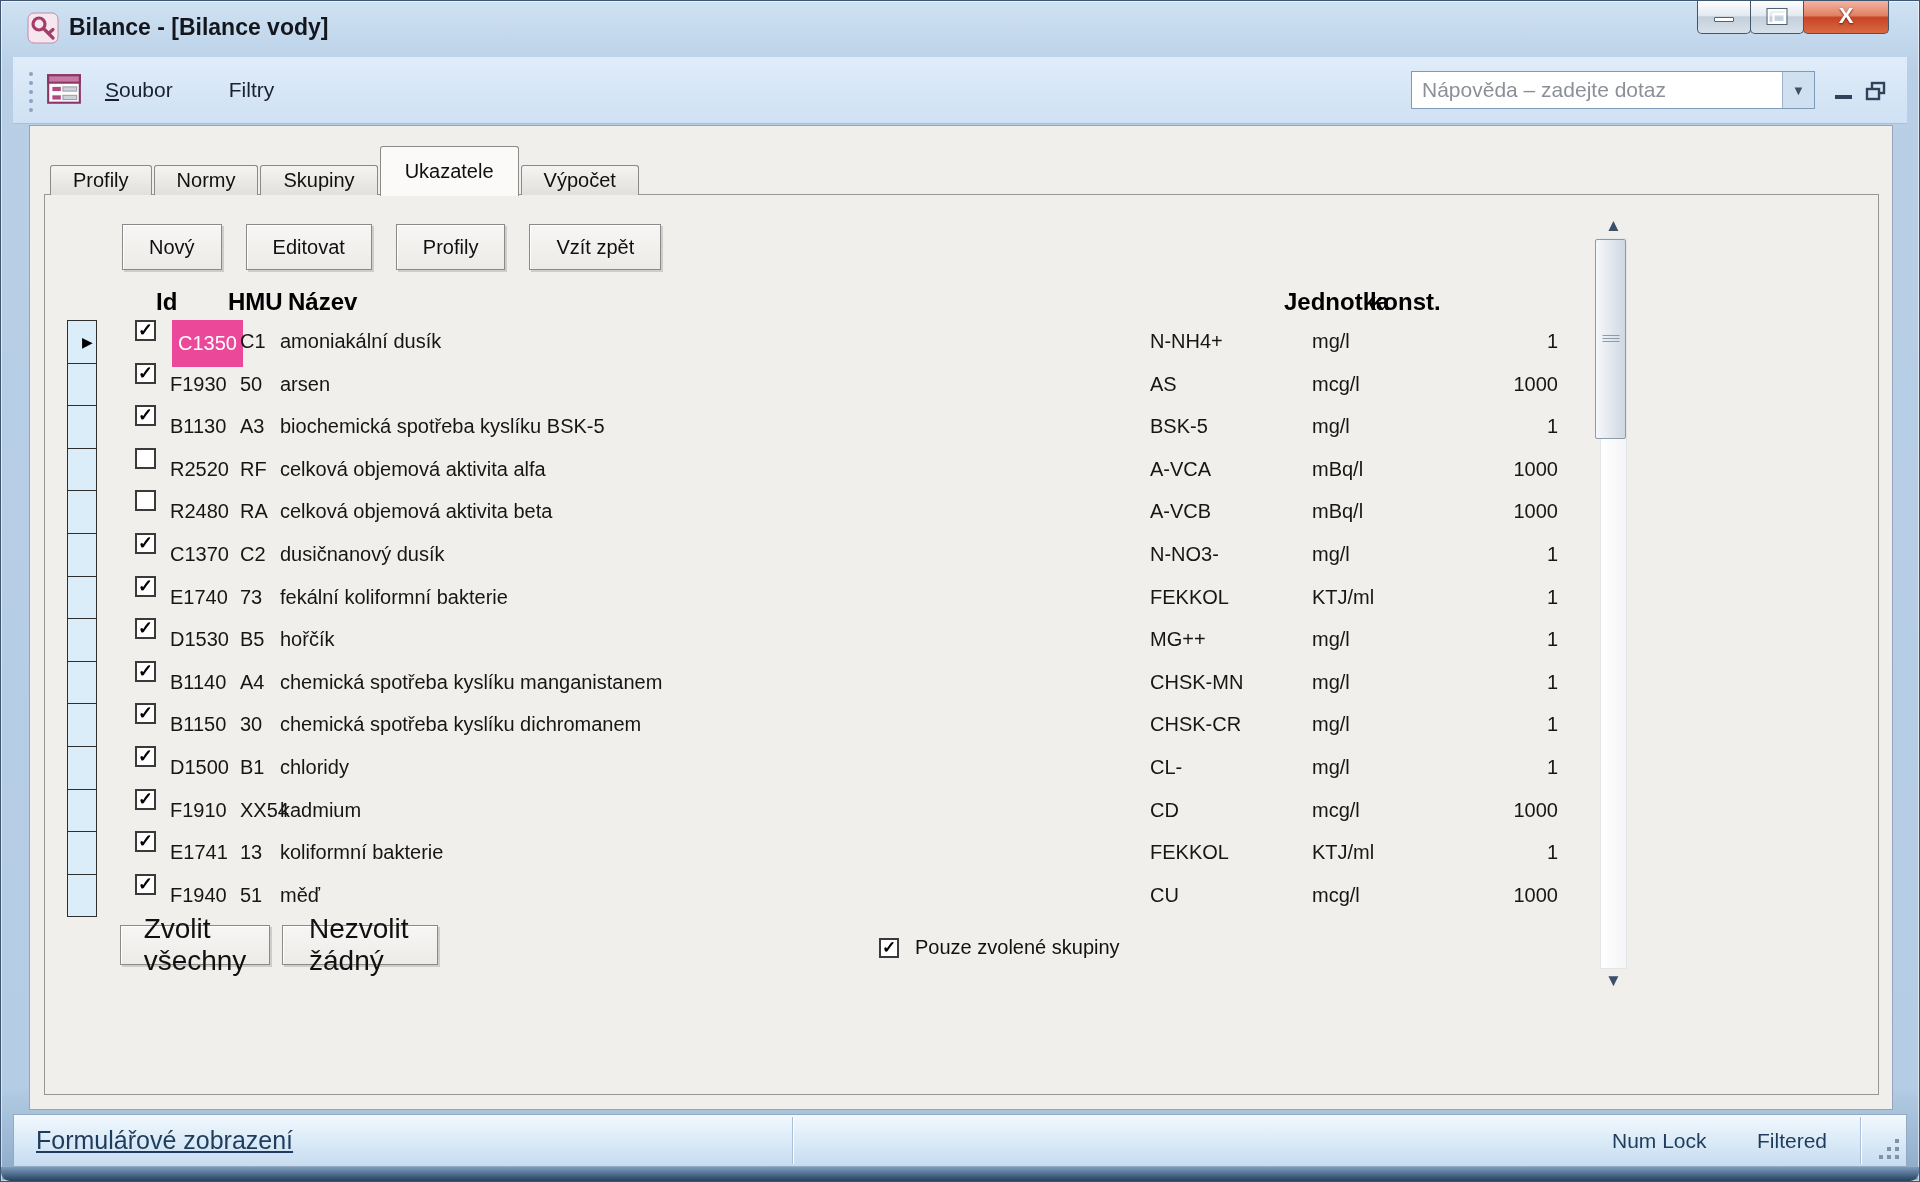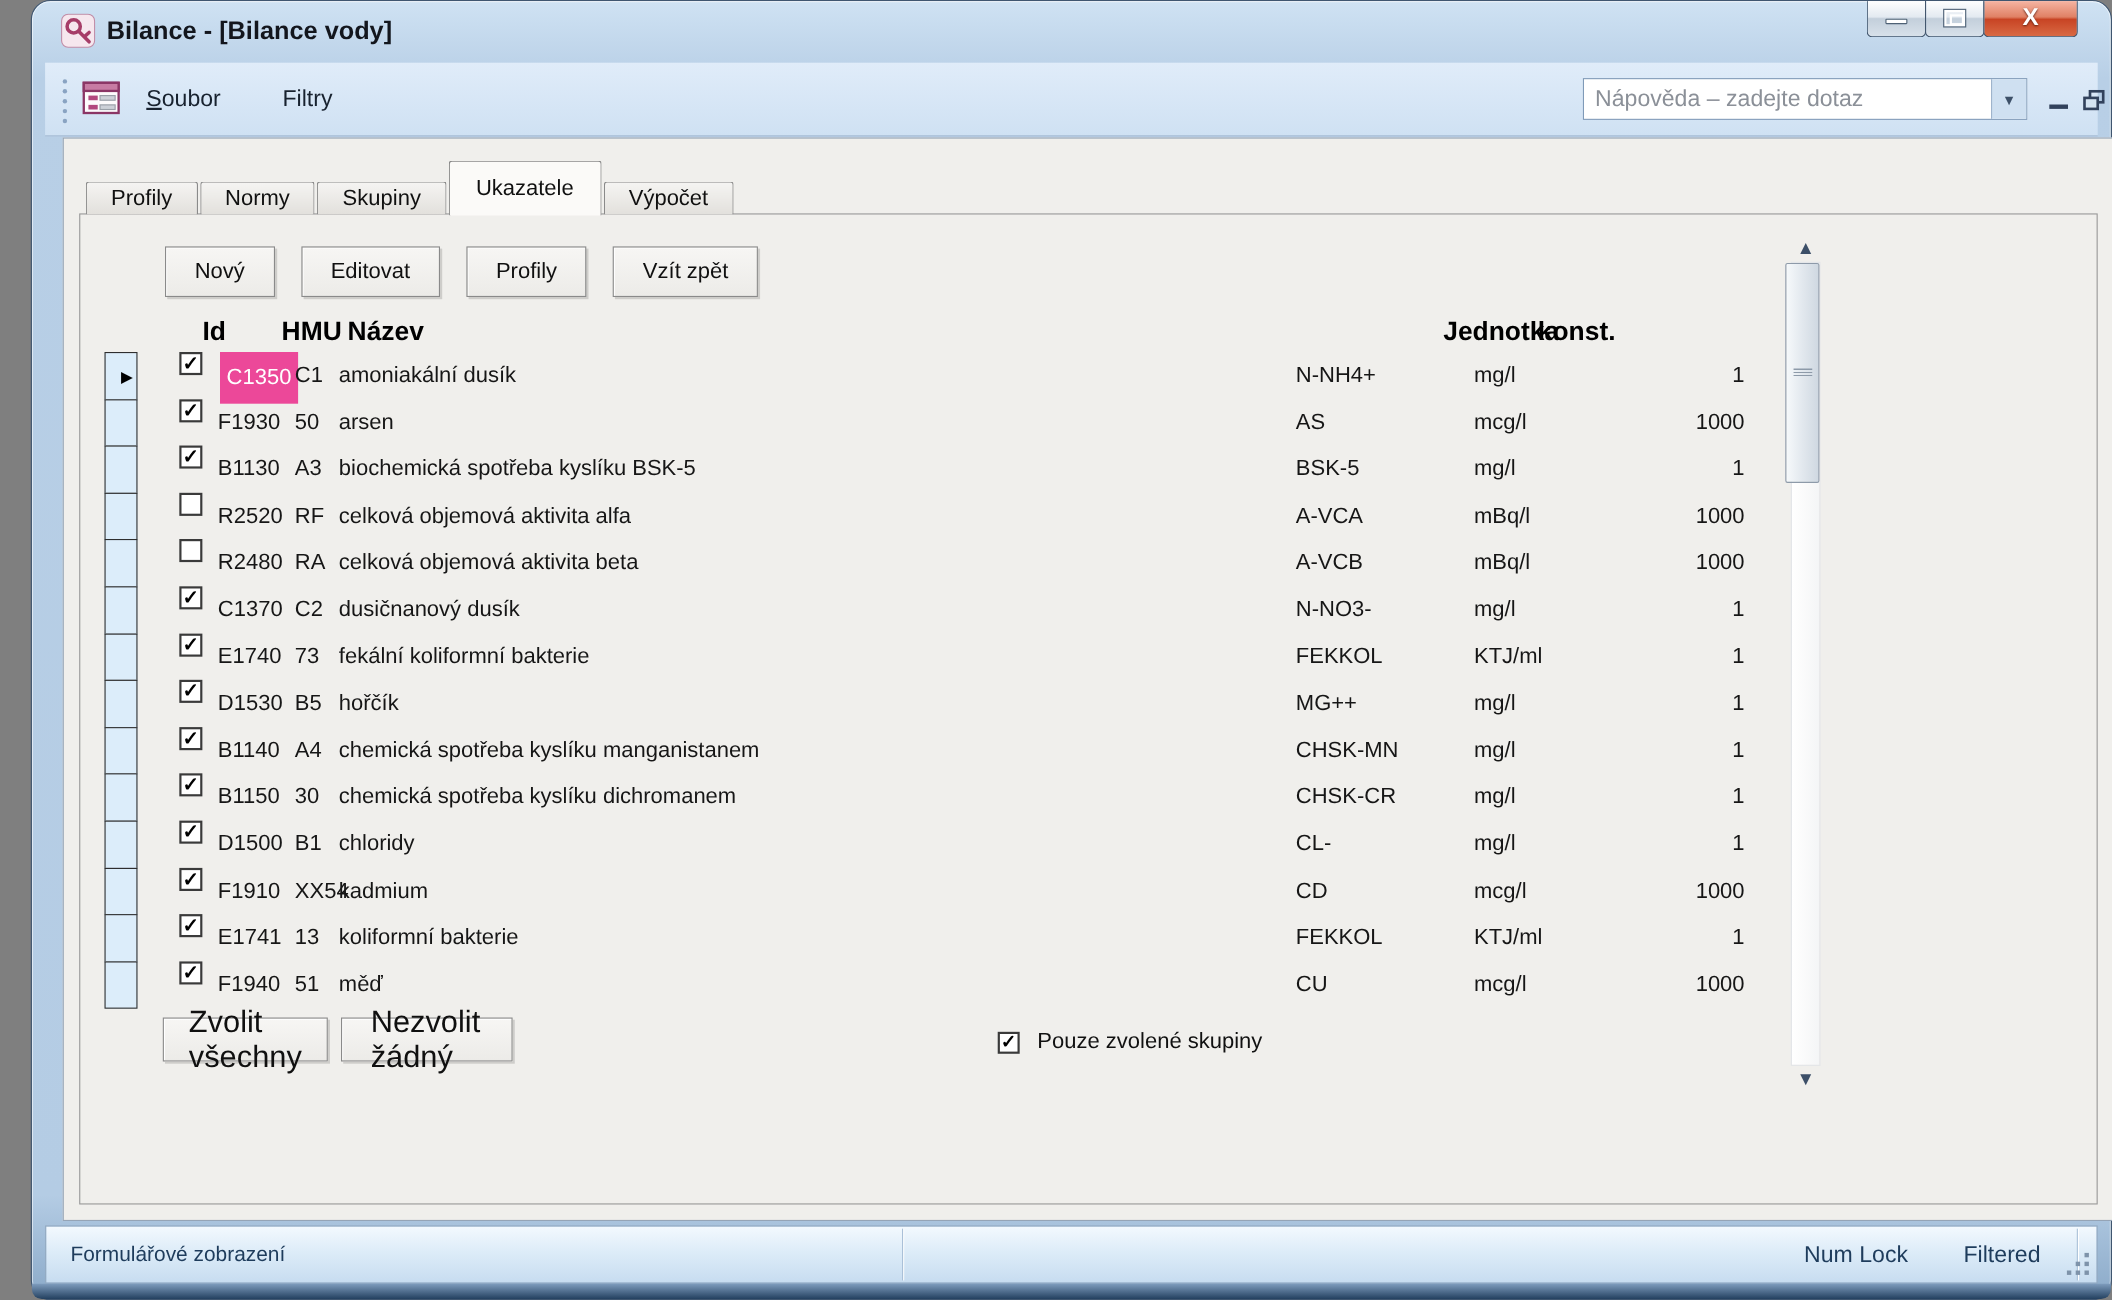--- a/index.html
+++ b/index.html
@@ -1,20 +1,20 @@
 <!DOCTYPE html>
 <html><head>
 <meta charset="utf-8">
 <style>
   html,body{margin:0;padding:0;width:1920px;height:1182px;background:#7f7f7f;
     font-family:"Liberation Sans",sans-serif;overflow:hidden;}
   *{box-sizing:border-box;}
-  .window{position:absolute;inset:0;border-radius:18px;border:1px solid #3f5670;
+  .window{position:absolute;inset:0;border-radius:0;border:1px solid #3f5670;
     background:linear-gradient(#cfe2f3,#b8cfe6 70px,#b4cce4 92%,#8aa9c8);
-    box-shadow:inset 0 0 0 1px rgba(255,255,255,.55);margin-left:28px;}
+    box-shadow:inset 0 0 0 1px rgba(255,255,255,.55);}
   
   .titlebar{position:absolute;top:0;left:0;right:0;height:56px;}
   .app-icon{position:absolute;left:26px;top:11px;width:32px;height:32px;}
   .title-text{position:absolute;left:68px;top:13px;font-size:23px;font-weight:600;color:#13161d;}
   .winbtns{position:absolute;top:0;right:30px;display:flex;}
   .winbtn{width:54px;height:33px;margin-left:-1px;border:1px solid #42566d;border-top:none;
     border-radius:0 0 5px 5px;position:relative;
     background:linear-gradient(#fefefe,#e3eaf1 45%,#c3cfdb 50%,#d8e1ea);}
   .winbtn.close{width:86px;background:linear-gradient(#f5b4a2,#e08165 45%,#c84424 52%,#d96a44);}
   .glyph-min{position:absolute;left:50%;top:16px;transform:translateX(-50%);width:20px;height:5px;
@@ -89,21 +89,21 @@
   .scroll-track{position:absolute;left:3px;right:3px;top:22px;bottom:22px;
     background:linear-gradient(to right,#ffffff,#f4f5f6);border:1px solid #e3e5e8;}
   .scroll-thumb{position:absolute;left:-2px;top:23px;width:31px;height:200px;border:1px solid #8d9aa9;
     border-radius:2px;background:linear-gradient(to right,#f6f9fb,#e2e8ee 50%,#cfd8e1);}
   .scroll-thumb::after{content:"";position:absolute;left:50%;top:50%;transform:translate(-50%,-50%);
     width:17px;height:8px;
     background:repeating-linear-gradient(to bottom,#8d9aa9 0 1px,transparent 1px 3px);}
   
   .statusbar{position:absolute;left:12px;right:12px;top:1113px;height:53px;
     background:linear-gradient(#f3f9fe,#ddecf8 45%,#c7dcf0);border:1px solid #93aac2;}
-  .status-left{position:absolute;left:22px;top:0;line-height:51px;font-size:19px;color:#1e3c5c;}
+  .status-left{position:absolute;left:22px;top:0;line-height:51px;font-size:25px;color:#1e3c5c;text-decoration:underline;}
   .status-numlock{position:absolute;left:1598px;top:0;line-height:51px;font-size:21px;color:#1e3c5c;}
   .status-filtered{position:absolute;left:1743px;top:0;line-height:51px;font-size:21px;color:#1e3c5c;}
   .status-sep{position:absolute;top:2px;bottom:2px;width:1px;background:#aac0d8;box-shadow:1px 0 0 #ffffff;}
   .sep1{left:778px;}.sep2{left:1846px;}
   .grip{position:absolute;right:7px;bottom:7px;width:20px;height:20px;}
   .grip i{position:absolute;right:0;bottom:0;width:4px;height:4px;background:#7e93aa;
     box-shadow:-8px 0 #7e93aa,-16px 0 #7e93aa,0 -8px #7e93aa,-8px -8px #7e93aa,0 -16px #7e93aa;}
   .window-bottom{position:absolute;left:0;right:0;bottom:0;height:14px;border-radius:0 0 9px 9px;
     background:linear-gradient(#7e9cbd,#23405f);}
 </style>

